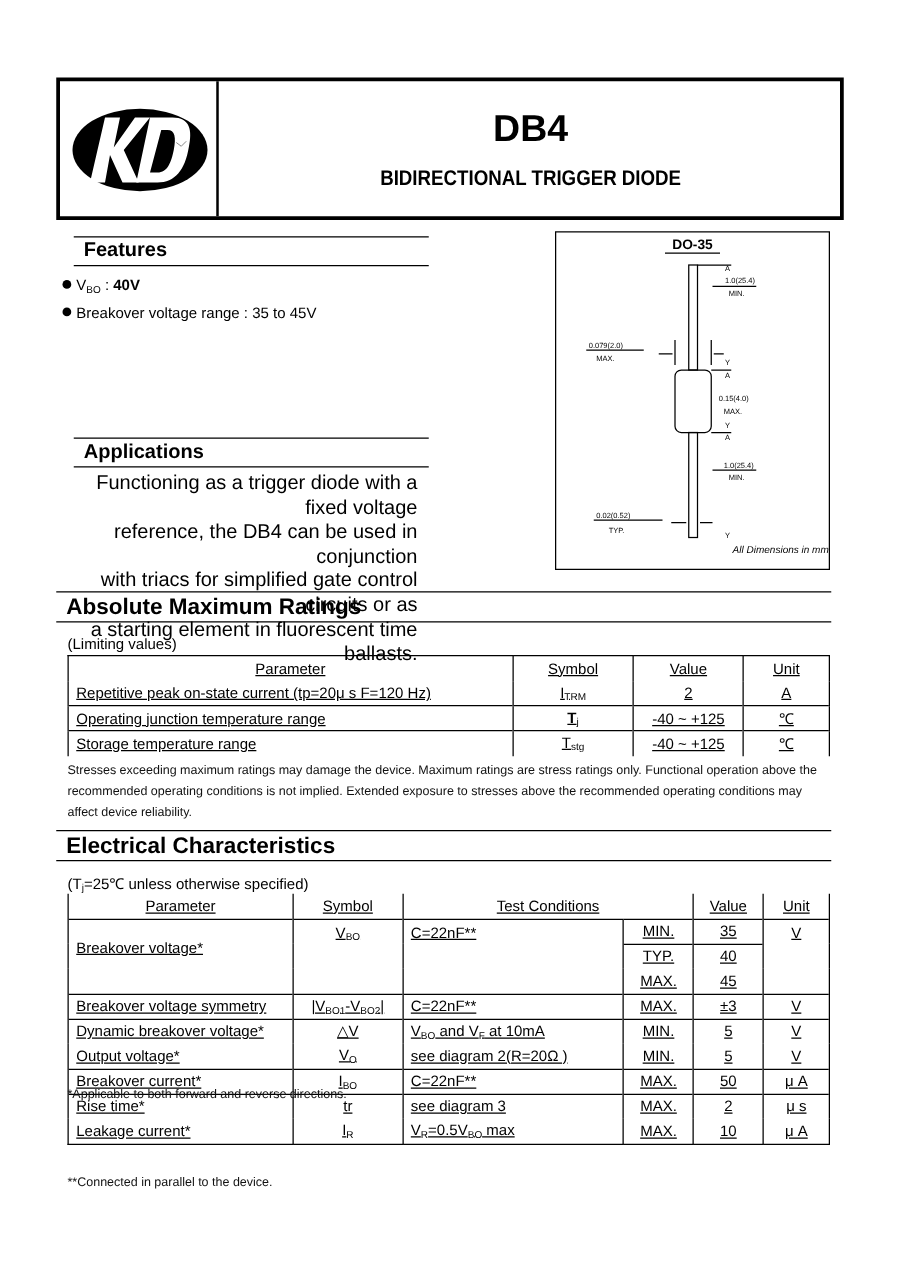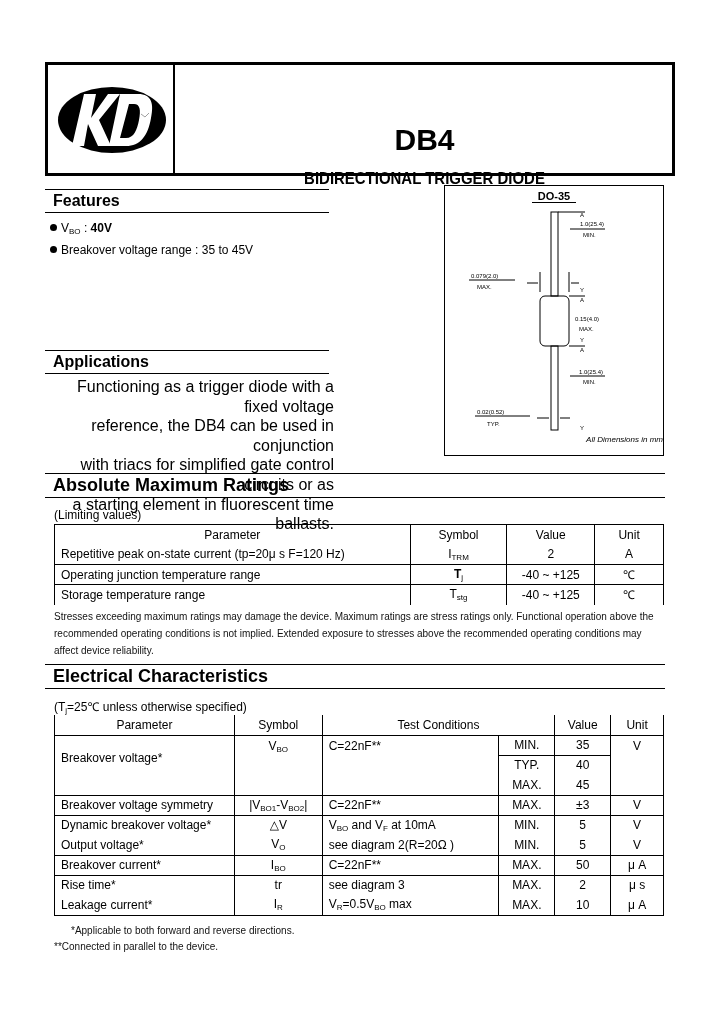--- a/index.html
+++ b/index.html
@@ -2,39 +2,39 @@
 <html><head>
 <meta charset="utf-8">
 <style>
   * { box-sizing: border-box; margin: 0; padding: 0; }
   html, body { width: 720px; height: 1012px; background: #ffffff; }
   body { position: relative; font-family: "Liberation Sans", sans-serif; color: #000; overflow: hidden; }
 
   .header { position: absolute; left: 45px; top: 62px; width: 630px; height: 114px; border: 3px solid #000; }
   .logo-cell { position: absolute; left: 0; top: 0; width: 127px; height: 108px; border-right: 2px solid #000; }
   .logo-cell svg { position: absolute; left: 8px; top: 15px; }
-  .title-cell { position: absolute; left: 129px; top: 0; right: 0; height: 108px; text-align: center; margin-top: 36px; }
+  .title-cell { position: absolute; left: 129px; top: 0; right: 0; height: 108px; text-align: center; }
   .title { position: absolute; left: 0; right: 0; top: 22px; font-size: 30px; font-weight: bold; letter-spacing: 0px; }
   .subtitle { position: absolute; left: 0; right: 0; top: 68px; font-size: 17px; font-weight: bold; transform: scaleX(0.88); }
 
   .sec-head { position: absolute; border-top: 1px solid #000; border-bottom: 1px solid #000; font-weight: bold; padding-left: 8px; }
-  .sec-head.small { font-size: 16px; height: 24px; line-height: 22px; }
+  .sec-head.small { font-size: 16px; height: 24px; line-height: 22px; margin-left: 14px; }
   .sec-head.big { font-size: 18px; height: 25px; line-height: 23px; }
 
   .feat { position: absolute; left: 50px; font-size: 12px; }
   .feat .dot { display: inline-block; width: 7px; height: 7px; border-radius: 50%; background: #000; margin-right: 4px; vertical-align: 1px; }
   sub { font-size: 8px; vertical-align: -2px; }
 
   .app-text { position: absolute; left: 54px; top: 377px; width: 280px; font-size: 16px; line-height: 19.6px; text-align: right; }
 
   .pkg { position: absolute; left: 444px; top: 185px; width: 220px; height: 271px; border: 1px solid #000; }
 
   .note { position: absolute; font-size: 10px; color: #111; }
 
-  table { border-collapse: collapse; position: absolute; font-size: 12px; }
+  table { border-collapse: collapse; position: absolute; font-size: 12px; text-decoration: underline; }
   td { height: 20px; padding: 0 6px; white-space: nowrap; }
   .c { text-align: center; }
 
   #amr { left: 54px; top: 524px; width: 610px; }
   #amr td { border-left: 1px solid #000; border-right: 1px solid #000; }
   #amr tr.top td { border-top: 1px solid #000; }
   #amr tr.bl td { border-top: 1px solid #000; }
 
   #ec { left: 54px; top: 715px; width: 610px; }
   #ec td { border-left: 1px solid #000; border-right: 1px solid #000; }
@@ -243,14 +243,14 @@
     <td>Leakage current*</td>
     <td class="c"><span>I</span><sub>R</sub></td>
     <td><span>V</span><sub>R</sub><span>=0.5V</span><sub>BO</sub><span> max</span></td>
     <td class="c">MAX.</td>
     <td class="c">10</td>
     <td class="c">μ A</td>
   </tr>
 </tbody>
   </table>
 
-<div class="note" style="left:54px; top:925px;margin-left:17px;">*Applicable to both forward and reverse directions.</div>
+<div class="note" style="left:54px; top:870px;">*Applicable to both forward and reverse directions.</div>
 <div class="note" style="left:54px; top:941px;">**Connected in parallel to the device.</div>
 
 </body></html>

